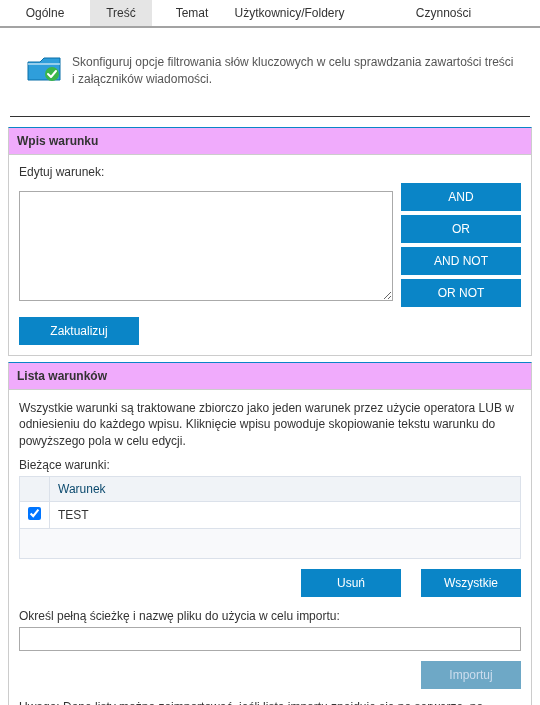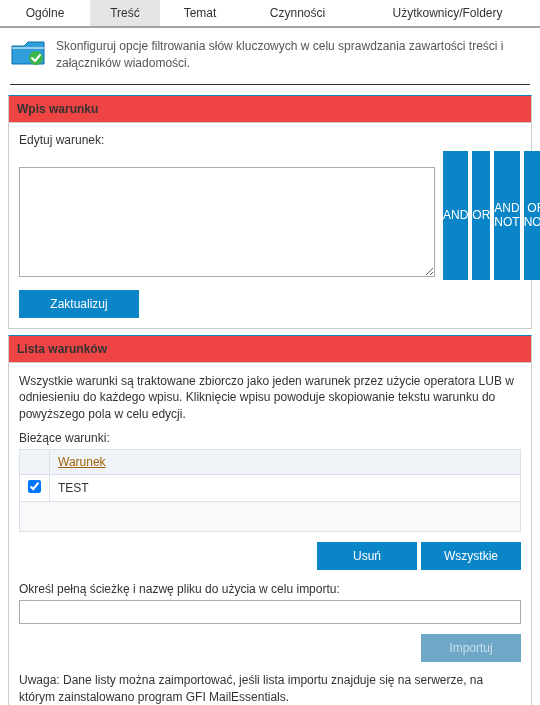--- a/index.html
+++ b/index.html
@@ -21,29 +21,29 @@
   padding: 6px 0;
   text-align: center;
   cursor: pointer;
   color: #333;
   background: #fff;
 }
 .tab.active {
   background: #e5e5e5;
 }
 .tab:nth-child(1) { width: 90px; }
-.tab:nth-child(2) { width: 70px; }
+.tab:nth-child(2) { width: 62px; }
 .tab:nth-child(3) { width: 80px; }
 .tab:nth-child(4) { width: 115px; }
 .tab:nth-child(5) { flex: 1; }
 
 
 .intro {
   display: flex;
-  padding: 10px;
+  padding: 26px;
   align-items: flex-start;
   gap: 10px;
 }
 .intro-icon { width: 36px; height: 30px; flex-shrink: 0; }
 .intro-text { color: #555; line-height: 1.4; }
 
 .hr { border: none; border-top: 1px solid #333; margin: 2px 10px 10px 10px; }
 
 
 .chkrow {
@@ -54,46 +54,47 @@
 }
 .chkrow input[type=checkbox] { width: 14px; height: 14px; }
 
 
 .section {
   margin: 6px 8px;
   border: 1px solid #ccc;
   border-top: 1px solid #0a85c7;
 }
 .section-header {
-  background: #ef4444;
+  background: #f0abfc;
   padding: 6px 8px;
   font-weight: bold;
   border-bottom: 1px solid #ccc;
 }
 .section-body { padding: 10px; }
 
 
 .entry-row {
   display: flex;
   gap: 8px;
 }
 .entry-left { flex: 1; }
-.entry-left label { display: block; margin-bottom: 20px; }
+.entry-left label { display: block; margin-bottom: 12px; }
 .entry-left textarea {
   width: 100%;
   height: 110px;
   resize: both;
   border: 1px solid #aaa;
   padding: 4px;
   font-family: inherit;
   font-size: 12px;
 }
 .entry-right {
-  width: 78px;
-  display: flex;
+  width: 120px;
+  display: flex;
+  flex-direction: column;
   gap: 4px;
   padding-top: 18px;
 }
 .btn {
   background: #0a85c7;
   color: #fff;
   border: none;
   text-align: center;
   padding: 7px 0;
   font-size: 12px;
@@ -119,31 +120,30 @@
   border: 1px solid #c5cdd8;
   border-collapse: collapse;
 }
 .cond-table th, .cond-table td {
   border: 1px solid #dbe1ea;
   padding: 5px 8px;
   text-align: left;
 }
 .cond-table thead th {
   background: #f0f3f7;
-  color: #a16207;
+  color: #0c4a6e;
   font-weight: normal;
-  text-decoration: underline;
 }
 .cond-table .chkcol { width: 30px; text-align: center; }
 .cond-table tbody tr.empty td { height: 30px; background: #f8f9fb; }
 
 .right-btn-row {
   display: flex;
   justify-content: flex-end;
-  gap: 4px;
+  gap: 20px;
   margin-top: 10px;
 }
 .right-btn-row .btn { width: 100px; }
 
 .import-label { margin-top: 12px; display: block; margin-bottom: 4px; }
 .import-input {
   width: 100%;
   border: 1px solid #aaa;
   padding: 4px;
   font-size: 12px;
@@ -151,22 +151,22 @@
 .note { margin-top: 10px; line-height: 1.4; }
 </style>
 </head>
 <body>
 <div class="container">
 
 <div class="tabs">
   <div class="tab">Ogólne</div>
   <div class="tab active">Treść</div>
   <div class="tab">Temat</div>
+  <div class="tab">Użytkownicy/Foldery</div>
   <div class="tab">Czynności</div>
-  <div class="tab">Użytkownicy/Foldery</div>
 </div>
 
 <div class="intro">
   <span class="intro-icon">
     <svg viewBox="0 0 36 30" width="36" height="30">
       <path d="M2 8 L14 8 L18 4 L34 4 L34 26 L2 26 Z" fill="#2f9edb" stroke="#0a6fa8" stroke-width="1"></path>
       <path d="M2 10 L34 10" stroke="#fff" stroke-width="1"></path>
       <circle cx="26" cy="20" r="7" fill="#3bb54a"></circle>
       <path d="M22 20 L25 23 L30 17" stroke="#fff" stroke-width="2" fill="none" stroke-linecap="round" stroke-linejoin="round"></path>
     </svg>

